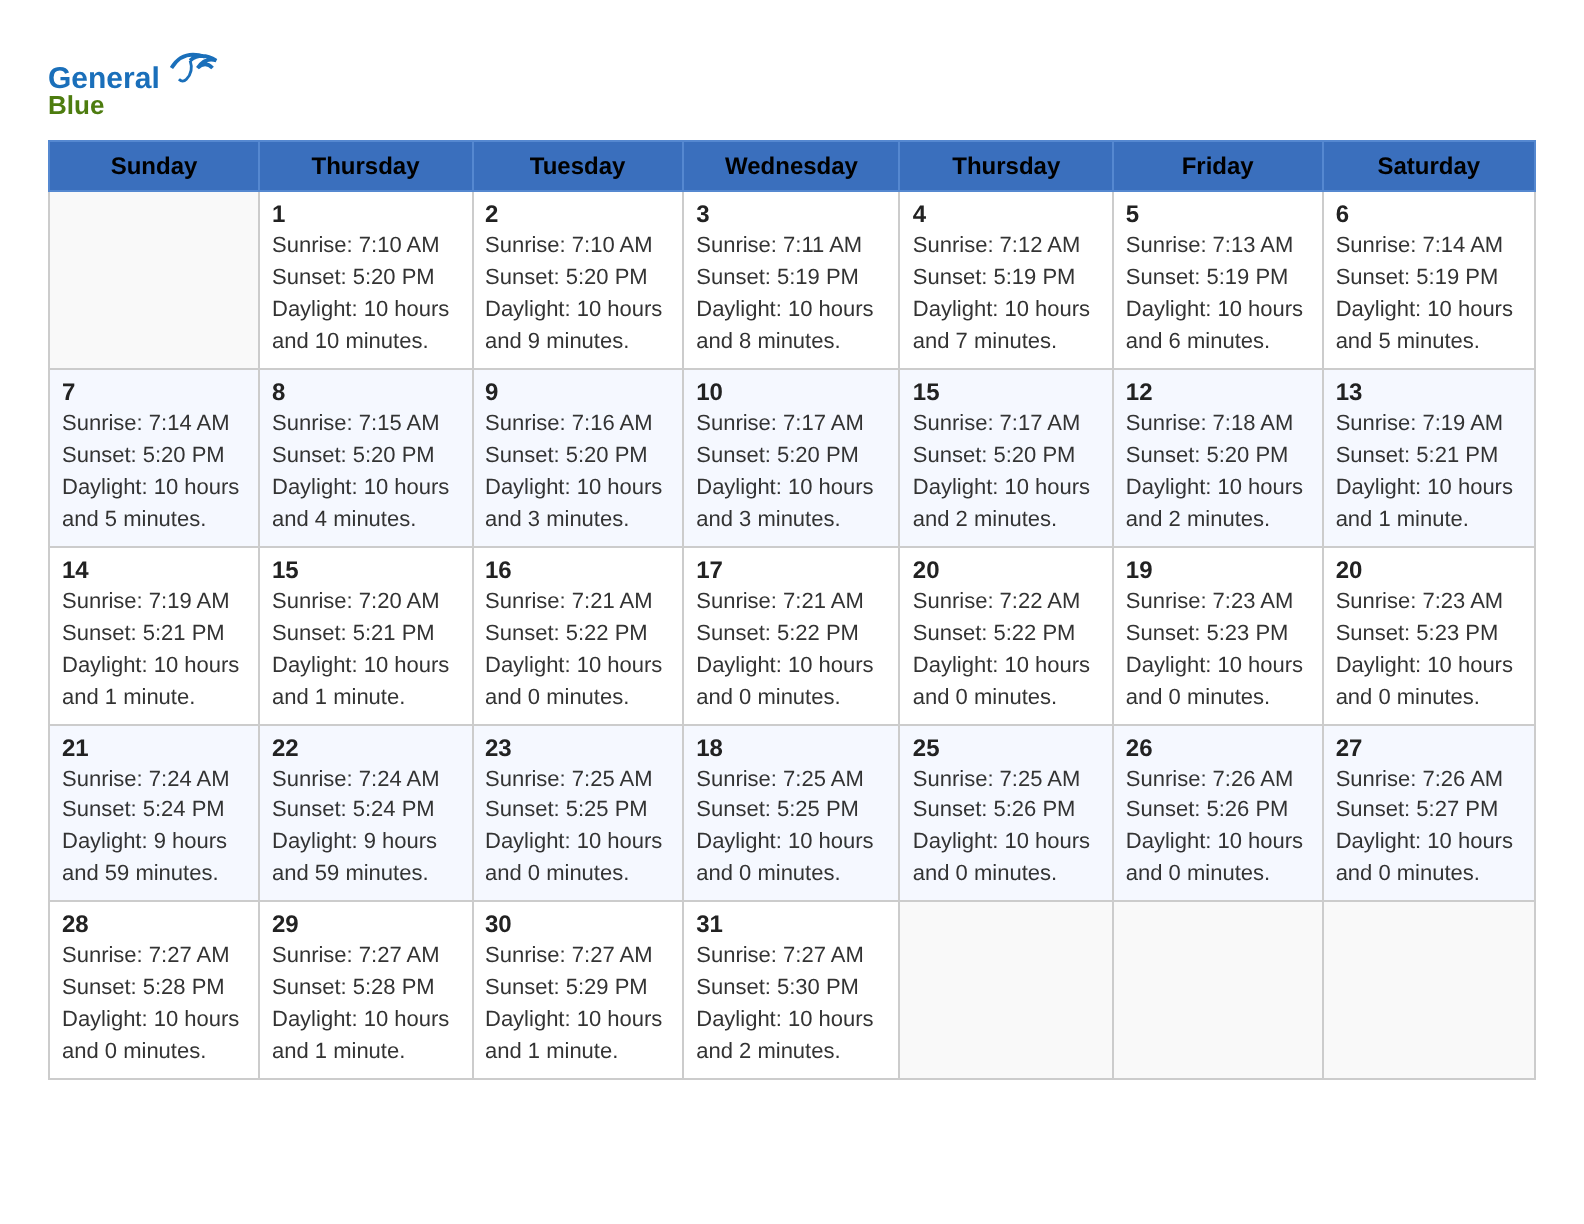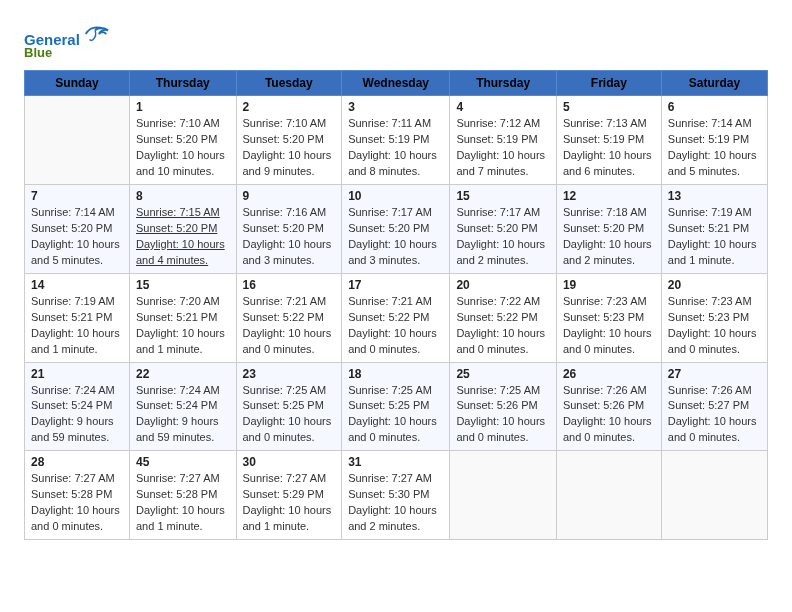--- a/index.html
+++ b/index.html
@@ -183,21 +183,21 @@
         <tr>
           <td>
             <span class="day-num">7</span>
             <div class="day-info" style="white-space: pre-line;">Sunrise: 7:14 AM
 Sunset: 5:20 PM
 Daylight: 10 hours
 and 5 minutes.</div>
           </td>
           <td>
             <span class="day-num">8</span>
-            <div class="day-info" style="white-space: pre-line; text-decoration: underline;">Sunrise: 7:15 AM
+            <div class="day-info" style="white-space: pre-line;">Sunrise: 7:15 AM
 Sunset: 5:20 PM
 Daylight: 10 hours
 and 4 minutes.</div>
           </td>
           <td>
             <span class="day-num">9</span>
             <div class="day-info" style="white-space: pre-line;">Sunrise: 7:16 AM
 Sunset: 5:20 PM
 Daylight: 10 hours
 and 3 minutes.</div>
@@ -335,21 +335,21 @@
         </tr>
         <tr>
           <td>
             <span class="day-num">28</span>
             <div class="day-info" style="white-space: pre-line;">Sunrise: 7:27 AM
 Sunset: 5:28 PM
 Daylight: 10 hours
 and 0 minutes.</div>
           </td>
           <td>
-            <span class="day-num">45</span>
+            <span class="day-num">29</span>
             <div class="day-info" style="white-space: pre-line;">Sunrise: 7:27 AM
 Sunset: 5:28 PM
 Daylight: 10 hours
 and 1 minute.</div>
           </td>
           <td>
             <span class="day-num">30</span>
             <div class="day-info" style="white-space: pre-line;">Sunrise: 7:27 AM
 Sunset: 5:29 PM
 Daylight: 10 hours

